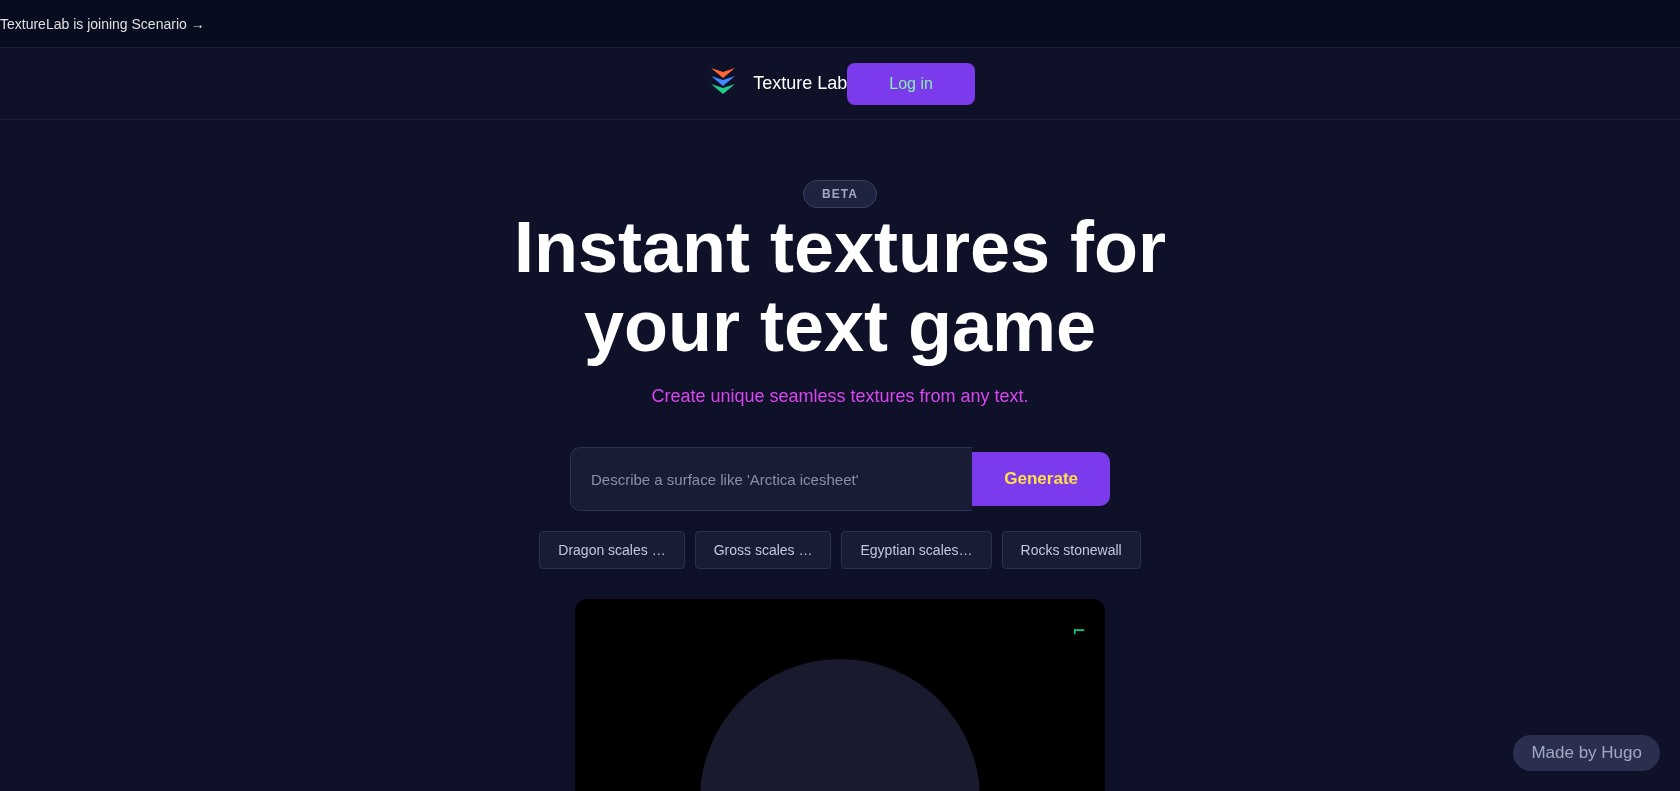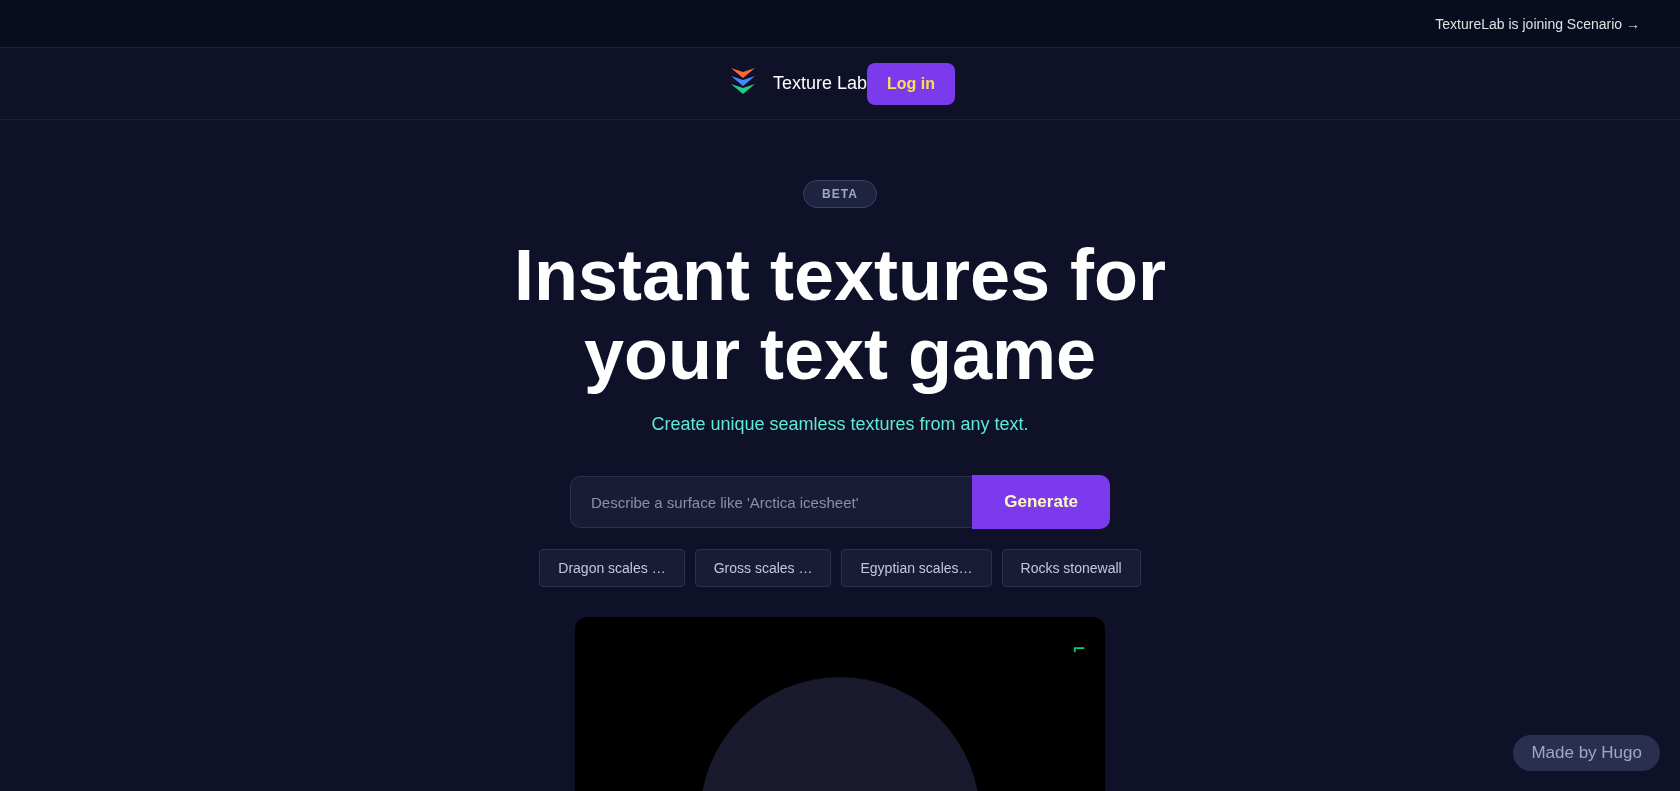--- a/index.html
+++ b/index.html
@@ -17,21 +17,20 @@
       overflow-x: hidden;
     }
 
     
     .announcement-bar {
       width: 100%;
       background-color: #080c1f;
       height: 48px;
       display: flex;
       align-items: center;
-      justify-content: flex-end;
       padding-right: 40px;
       border-bottom: 1px solid #1a1f3a;
     }
 
     .announcement-text {
       color: #e0e0e0;
       font-size: 14px;
       display: flex;
       align-items: center;
       gap: 6px;
@@ -61,26 +60,26 @@
     }
 
     .logo-text {
       font-size: 18px;
       font-weight: 500;
       color: #ffffff;
     }
 
     .login-button {
       background-color: #7c3aed;
-      color: #fde047;
+      color: #86efac;
       border: none;
       border-radius: 8px;
-      padding: 12px 20px;
+      padding: 12px 42px;
       font-size: 16px;
-      font-weight: 700;
+      font-weight: 400;
       cursor: pointer;
     }
 
     
     .hero {
       display: flex;
       flex-direction: column;
       align-items: center;
       padding-top: 60px;
       padding-bottom: 0;
@@ -88,70 +87,69 @@
 
     .beta-badge {
       background-color: #1e2340;
       border: 1px solid #3a4060;
       border-radius: 20px;
       padding: 6px 18px;
       font-size: 12px;
       font-weight: 600;
       color: #a0a8c0;
       letter-spacing: 1px;
-      margin-bottom: 28px;
     }
 
     .hero-title {
       font-size: 72px;
       font-weight: 700;
       text-align: center;
       color: #ffffff;
       line-height: 1.1;
       margin-bottom: 20px;
       max-width: 800px;
     }
 
     .hero-subtitle {
       font-size: 18px;
-      color: #5eead4;
+      color: #d946ef;
       text-align: right;
       margin-bottom: 40px;
     }
 
     
     .search-row {
       display: flex;
       align-items: center;
       gap: 0;
       margin-bottom: 20px;
       width: 540px;
     }
 
     .search-input {
       flex: 1;
-      height: 52px;
+      height: 64px;
       background-color: #181d35;
       border: 1px solid #2a3050;
       border-right: none;
       border-radius: 10px 0 0 10px;
       padding: 0 20px;
       color: #8890aa;
       font-size: 15px;
       outline: none;
     }
 
     .search-input::placeholder {
       color: #8890aa;
     }
 
     .generate-button {
       height: 54px;
       background-color: #7c3aed;
-      color: #fef9c3;
+      color: #fde047;
       border: none;
       border-radius: 0 10px 10px 0;
       padding: 0 32px;
       font-size: 17px;
       font-weight: 700;
       cursor: pointer;
       white-space: nowrap;
     }
 
     

